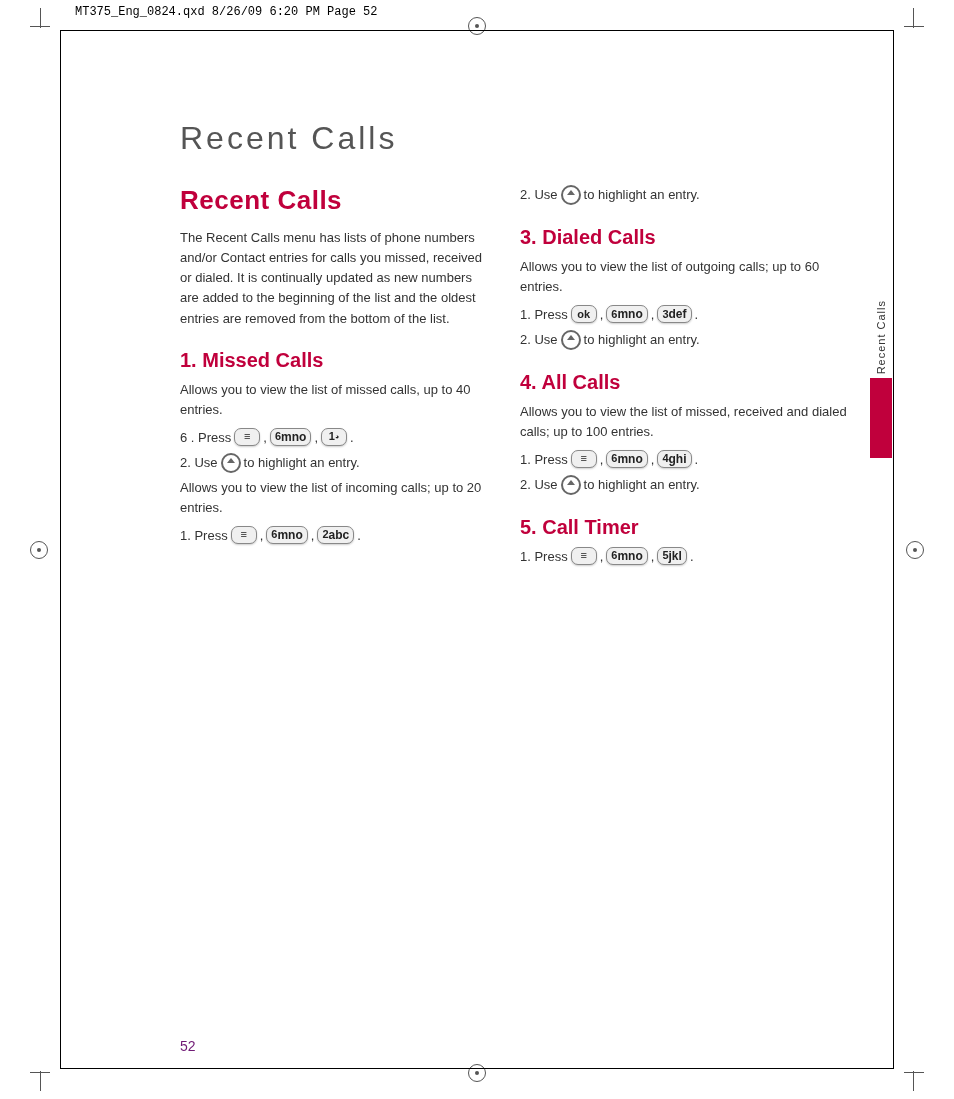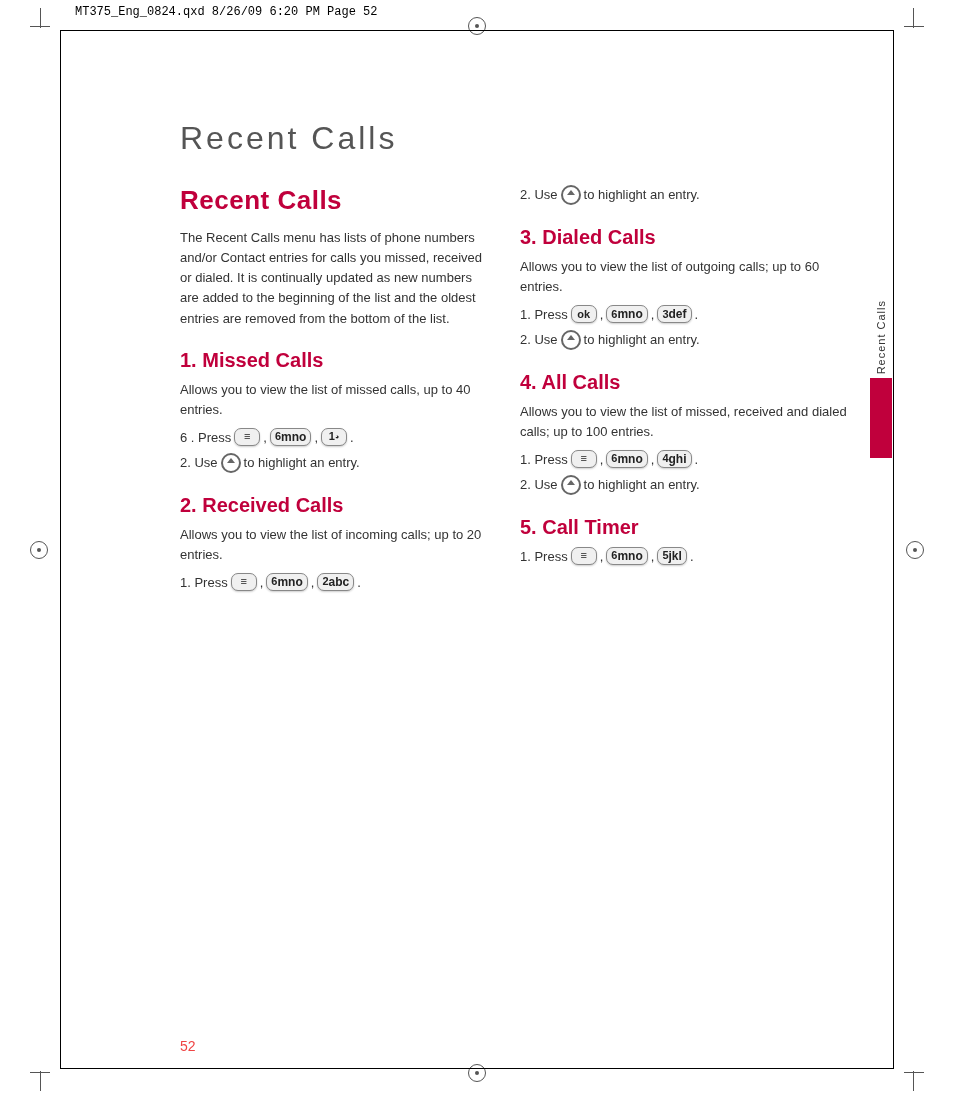--- a/index.html
+++ b/index.html
@@ -228,21 +228,21 @@
       position: absolute;
       top: 3px;
     }
 
     
     .page-number {
       position: absolute;
       bottom: 45px;
       left: 180px;
       font-size: 14px;
-      color: #ef4444;
+      color: #701a75;
     }
 
     
     .top-reg {
       top: 17px;
       left: 50%;
       transform: translateX(-50%);
     }
     .bottom-reg {
       bottom: 17px;
@@ -325,21 +325,20 @@
       <span class="key-btn">1<sup style="font-size:7px">◕</sup></span>
       <span>.</span>
     </div>
 
     <div class="step-line">
       <span>2. Use</span>
       <span class="nav-circle"></span>
       <span>to highlight an entry.</span>
     </div>
 
-    <h3 class="section-title">2. Received Calls</h3>
     <p class="body-text">Allows you to view the list of incoming calls; up to 20 entries.</p>
 
     <div class="step-line">
       <span>1. Press</span>
       <span class="key-btn">≡</span>
       <span>,</span>
       <span class="key-btn">6<sup>mno</sup></span>
       <span>,</span>
       <span class="key-btn">2<sup>abc</sup></span>
       <span>.</span>

